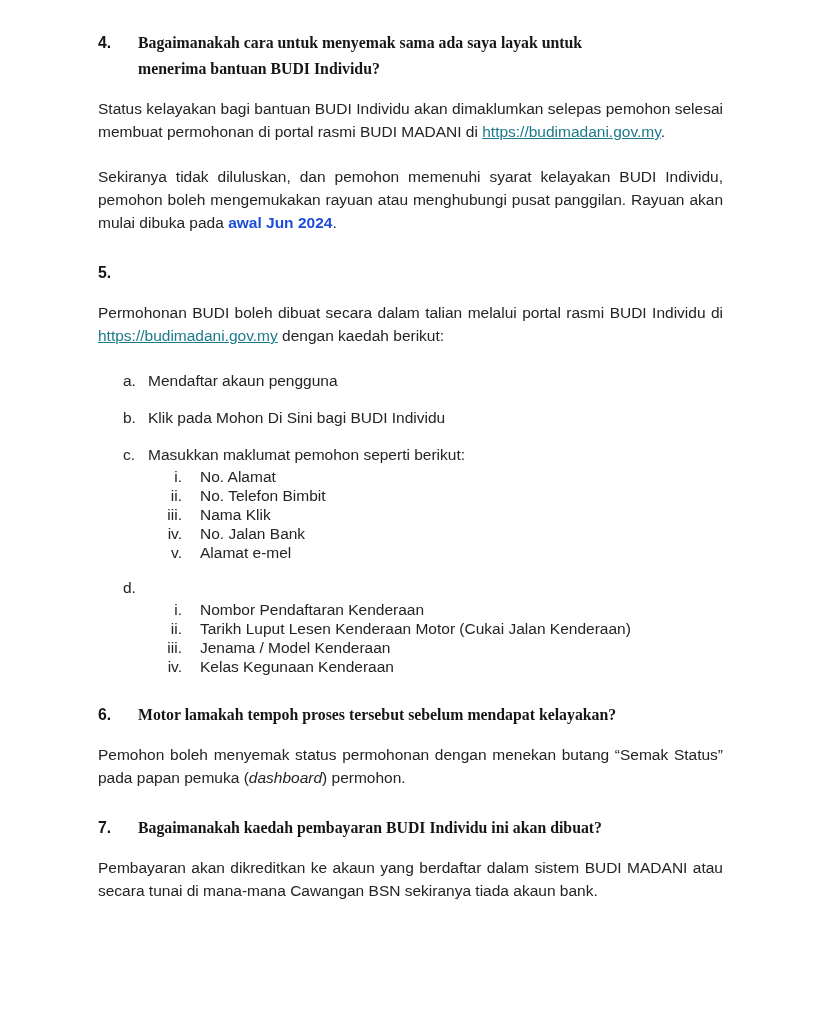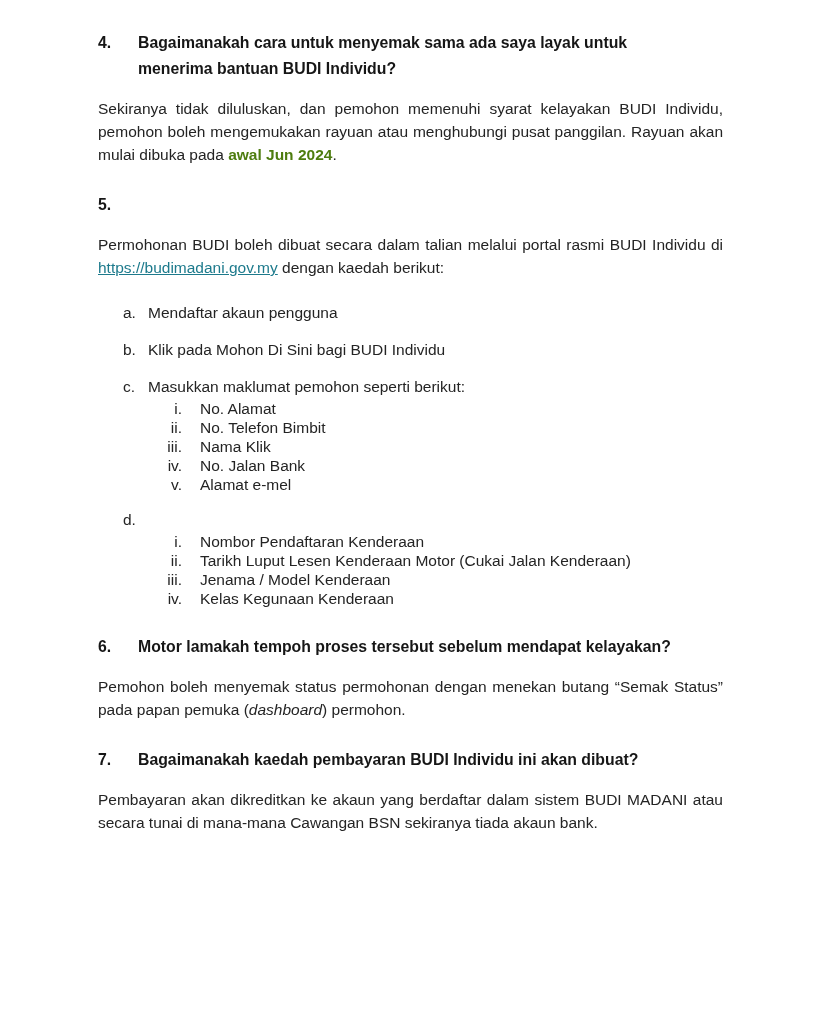--- a/index.html
+++ b/index.html
@@ -32,30 +32,30 @@
     display: flex;
     font-weight: bold;
     color: #161616;
     font-size: 15.8px;
     line-height: 26px;
     margin-top: 26px;
     margin-bottom: 15px;
   }
   .faq-content > .question:first-child { margin-top: 0; }
   .q-num { flex: 0 0 40px; }
-  .q-text { white-space: pre-line; }
+  .q-text { white-space: pre-line; font-family: Liberation Serif, serif; }
   .para {
     margin: 0 0 22px 0;
     text-align: justify;
   }
   a.seg-link {
     text-decoration: underline;
     cursor: pointer;
   }
-  strong { color: #4d7c0f; }
+  strong { color: #1d4ed8; }
   .alpha-item {
     display: flex;
     margin: 14px 0 0 25px;
   }
   .alpha-marker { flex: 0 0 25px; }
   .roman-list {
     margin: 1px 0 0 57px;
     line-height: 19px;
   }
   .roman-item { display: flex; }
@@ -69,20 +69,21 @@
 </head>
 <body>
 
 <main class="page">
   <div class="faq-content" style="color: rgb(36, 36, 36);">
       <div class="question" style="color: rgb(22, 22, 22);">
         <span class="q-num">4.</span>
         <span class="q-text"><span>Bagaimanakah cara untuk menyemak sama ada saya layak untuk
 menerima bantuan BUDI Individu?</span></span>
       </div>
+      <p class="para"><span>Status kelayakan bagi bantuan BUDI Individu akan dimaklumkan selepas pemohon selesai membuat permohonan di portal rasmi BUDI MADANI di </span><a class="seg-link" href="#" style="color: rgb(29, 122, 140);">https://budimadani.gov.my</a><span>.</span></p>
       <p class="para"><span>Sekiranya tidak diluluskan, dan pemohon memenuhi syarat kelayakan BUDI Individu, pemohon boleh mengemukakan rayuan atau menghubungi pusat panggilan. Rayuan akan mulai dibuka pada </span><strong>awal Jun 2024</strong><span>.</span></p>
       <div class="question" style="color: rgb(22, 22, 22);">
         <span class="q-num">5.</span>
       </div>
       <p class="para"><span>Permohonan BUDI boleh dibuat secara dalam talian melalui portal rasmi BUDI Individu di </span><a class="seg-link" href="#" style="color: rgb(29, 122, 140);">https://budimadani.gov.my</a><span> dengan kaedah berikut:</span></p>
       <div class="alpha-item">
         <span class="alpha-marker">a.</span>
         <span class="alpha-text"><span>Mendaftar akaun pengguna</span></span>
       </div>
       <div class="alpha-item">

